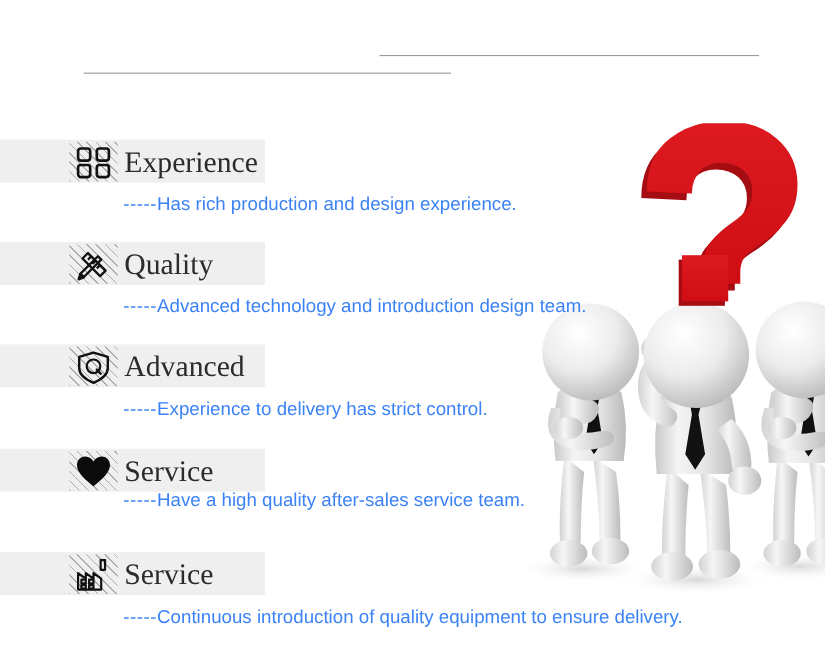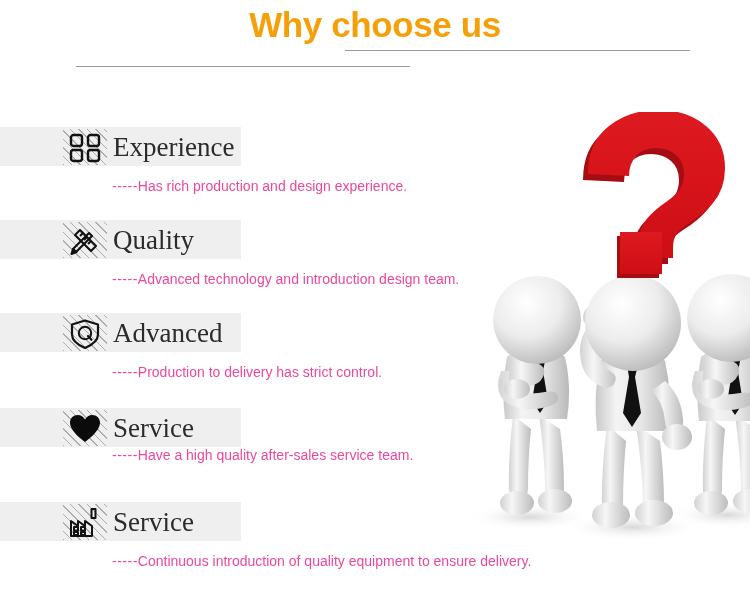--- a/index.html
+++ b/index.html
@@ -102,22 +102,22 @@
     font-family: "Liberation Serif", "DejaVu Serif", serif;
     font-size: 27px;
     color: #2b2b2b;
     line-height: 38px;
     white-space: nowrap;
   }
   .feature-desc {
     position: absolute;
     left: 112px;
     font-family: "Liberation Sans", sans-serif;
-    font-size: 14px;
-    color: #ec4899;
+    font-size: 17px;
+    color: #3b82f6;
     white-space: nowrap;
     line-height: 22px;
   }
   .dashes {
     letter-spacing: 0.5px;
   }
   .qmark {
     position: absolute;
     left: 565px;
     top: 112px;
@@ -246,21 +246,20 @@
                q0 21 -12 35 q-10 12 -25 21 q-9 6 -12 11 q-3 5 -3 13 l0 10 l-34 0 l0 -15
                q0 -14 7 -23 q7 -9 20 -18 q10 -7 14 -13 q4 -6 4 -15 q0 -12 -8 -19 q-8 -7 -20 -7
                q-13 0 -20 8 q-7 8 -7 20 z" fill="url(#redG)"></path>
 
       <rect x="52" y="124" width="42" height="42" fill="#a50d12"></rect>
 
       <rect x="55" y="120" width="42" height="42" fill="url(#redG)"></rect>
     </svg>
   </div>
 
-  <div class="page-title">Why choose us</div>
   <div class="rule-top"></div>
   <div class="rule-bottom"></div>
 
   <div class="features">
 
     <div class="feature" style="top:127px">
       <div class="band"></div>
       <div class="icon-box">
         <svg width="32" height="30" viewBox="0 0 32 30" xmlns="http://www.w3.org/2000/svg" fill="none" stroke="#121212" stroke-width="2.4">
           <rect x="2" y="2" width="11" height="11" rx="2.5"></rect>
@@ -297,21 +296,21 @@
       <div class="band"></div>
       <div class="icon-box">
         <svg width="32" height="30" viewBox="0 0 32 30" xmlns="http://www.w3.org/2000/svg" fill="none" stroke="#121212" stroke-width="2.2" stroke-linejoin="round">
           <path d="M16 1.5 L29 5.5 v10 q0 8 -13 13.5 Q3 23.5 3 15.5 v-10 z"></path>
           <circle cx="16" cy="14" r="6.2" stroke-width="2"></circle>
           <path d="M19 17 l3.5 3.8" stroke-width="2.2" stroke-linecap="round"></path>
         </svg>
       </div>
       <div class="feature-label">Advanced</div>
       <div class="feature-desc" style="top:48px">
-        <span class="dashes">-----</span><span>Production to delivery has strict control.</span>
+        <span class="dashes">-----</span><span>Experience to delivery has strict control.</span>
       </div>
     </div>
 
     <div class="feature" style="top:408px">
       <div class="band"></div>
       <div class="icon-box">
         <svg width="32" height="30" viewBox="0 0 32 30" xmlns="http://www.w3.org/2000/svg">
           <path d="M16 28 C3 18.5 1 12.5 1 8.6 C1 4 4.6 1 8.6 1 C12 1 14.6 3 16 5.6
                    C17.4 3 20 1 23.4 1 C27.4 1 31 4 31 8.6 C31 12.5 29 18.5 16 28 Z" fill="#0b0b0b"></path>
         </svg>

